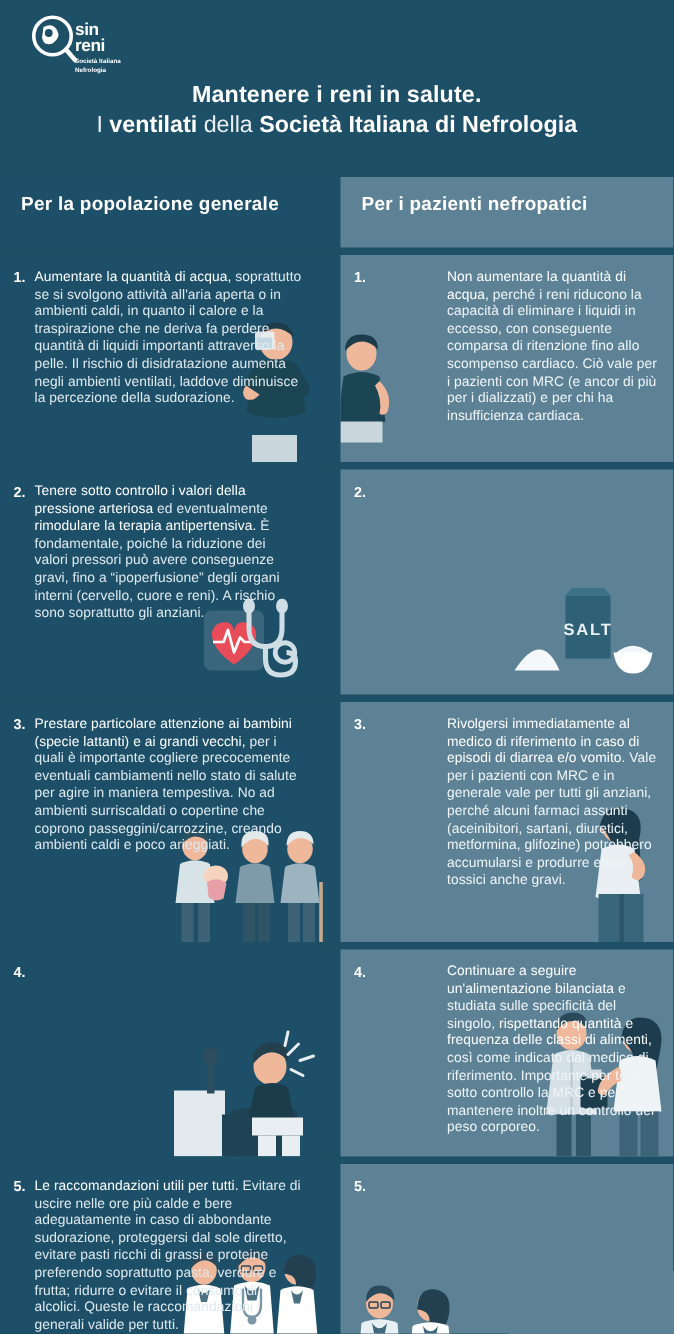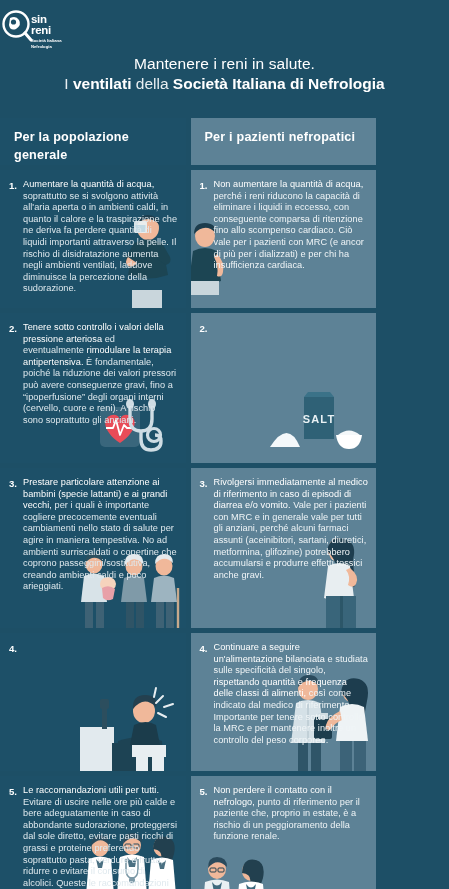--- a/index.html
+++ b/index.html
@@ -6,42 +6,42 @@
   body{
     width:449px;height:889px;overflow:hidden;
     background:#1d4f66;
     font-family:"Liberation Sans", sans-serif;
     -webkit-font-smoothing:antialiased;
   }
   .page{position:relative;width:449px;height:889px;background:#1d4f66;}
 
   
   .header{position:relative;height:118px;background:#1d4f66;}
-  .logo{position:absolute;left:1px;top:9px;width:78px;height:44px;}
+  .logo{position:absolute;left:20px;top:9px;width:78px;height:44px;}
   .logo svg{display:block;}
   .title-wrap{position:absolute;left:0;right:0;top:54px;text-align:center;padding:0 8px;}
-  .title-l1{color:#ffffff;font-size:15.5px;font-weight:normal;letter-spacing:.1px;line-height:19px;}
+  .title-l1{color:#ffffff;font-size:15.5px;font-weight:bold;letter-spacing:.1px;line-height:19px;}
   .title-l2{color:#ffffff;font-size:15.5px;line-height:21px;font-weight:300;}
   .title-l2 b{font-weight:bold;}
   .title-l2 .thin{font-weight:400;color:#e8eef1;}
 
   
   .grid{position:absolute;top:118px;left:0;width:449px;}
-  .row{display:flex;width:376px;gap:5px;margin-bottom:5px;}
+  .row{display:flex;width:449px;gap:5px;margin-bottom:5px;}
   .col{position:relative;overflow:hidden;}
   .col.left{width:222px;background:#1d5068;}
   .col.right{width:222px;background:#5d8296;}
 
   .colhead{padding:9px 10px 8px 14px;}
   .colhead .htxt{color:#ffffff;font-size:12.6px;font-weight:bold;letter-spacing:.2px;}
 
   .item{position:relative;display:flex;padding:9px 8px 8px 9px;z-index:2;}
   .num{color:#ffffff;font-weight:bold;font-size:9.6px;flex:0 0 auto;width:14px;line-height:11.6px;padding-top:.5px;}
   .txt{color:#dfe9ee;font-size:9.2px;line-height:11.6px;letter-spacing:.05px;max-width:178px;}
-  .col.right .txt{color:#f0f5f7;}
+  .col.right .txt{color:#f0f5f7;margin-left:48px;}
   .txt b{color:#ffffff;font-weight:normal;}
 
   
   .art{position:absolute;right:0;bottom:0;z-index:1;pointer-events:none;}
   .art svg{display:block;}
 
   
   .r1 .col{height:138px;}
   .r2 .col{height:150px;}
   .r3 .col{height:160px;}
@@ -182,21 +182,21 @@
             <ellipse cx="92" cy="14" rx="8.5" ry="9.5" fill="#f0b89a"></ellipse>
             <path d="M83 12 q9 -10 18 -1 q0 -9 -9 -9 q-9 0 -9 10z" fill="#e4e9ec"></path>
             <path d="M82 26 q10 -5 20 0 l3 24 h-26z" fill="#9db4c0"></path>
             <rect x="84" y="50" width="8" height="26" fill="#3e6275"></rect>
             <rect x="94" y="50" width="8" height="26" fill="#3e6275"></rect>
             <line x1="106" y1="36" x2="106" y2="76" stroke="#c7a98c" stroke-width="2.4"></line>
           </svg>
         </div>
         <div class="item">
           <span class="num">3.</span>
-          <span class="txt"><b>Prestare particolare attenzione ai bambini (specie lattanti) e ai grandi vecchi,</b><span> per i quali è importante cogliere precocemente eventuali cambiamenti nello stato di salute per agire in maniera tempestiva. No ad ambienti surriscaldati o copertine che coprono passeggini/sostitutiva, creando ambienti caldi e poco arieggiati.</span></span>
+          <span class="txt"><b>Prestare particolare attenzione ai bambini (specie lattanti) e ai grandi vecchi,</b><span> per i quali è importante cogliere precocemente eventuali cambiamenti nello stato di salute per agire in maniera tempestiva. No ad ambienti surriscaldati o copertine che coprono passeggini/carrozzine, creando ambienti caldi e poco arieggiati.</span></span>
         </div>
       </div>
       <div class="col right">
         <div class="art" style="right:4px;bottom:0">
           <svg width="62" height="94" viewBox="0 0 62 94">
             <ellipse cx="28" cy="16" rx="10" ry="11.5" fill="#f0b89a"></ellipse>
             <path d="M17 16 q4 -16 20 -10 q10 4 6 20 l2 26 q-8 5 -16 0 q2 -20 -12 -36z" fill="#1d3d4e"></path>
             <path d="M18 32 q12 -6 22 0 l4 32 q-16 6 -30 0z" fill="#e8eef1"></path>
             <path d="M40 34 q10 8 6 16 q-3 5 -8 1 q3 -9 -2 -15z" fill="#f0b89a"></path>
             <rect x="16" y="62" width="30" height="32" fill="#39657a"></rect>
@@ -306,19 +306,18 @@
             <path d="M6 27 q12 -5 24 0 l3 35 h-30z" fill="#e9f0f3"></path>
             <path d="M13 27 q5 7 10 0 l-2 10 h-6z" fill="#3f6a7e"></path>
             <ellipse cx="52" cy="16" rx="9" ry="10" fill="#f0b89a"></ellipse>
             <path d="M43 18 q1 -16 14 -13 q10 3 7 18 l-2 6 q-7 2 -11 -1 q2 -9 -8 -10z" fill="#22404f"></path>
             <path d="M40 29 q12 -5 24 0 l3 33 h-30z" fill="#ffffff"></path>
             <path d="M47 29 q5 7 10 0 l-2 10 h-6z" fill="#3f6a7e"></path>
           </svg>
         </div>
         <div class="item">
           <span class="num">5.</span>
-          <span class="txt"><b>Non perdere il contatto con il nefrologo,</b><span> punto di riferimento per il paziente che, proprio in estate, è a rischio di un peggioramento della funzione renale.</span></span>
         </div>
       </div>
     </div>
 
   </div>
 </div>
 
 </body></html>

